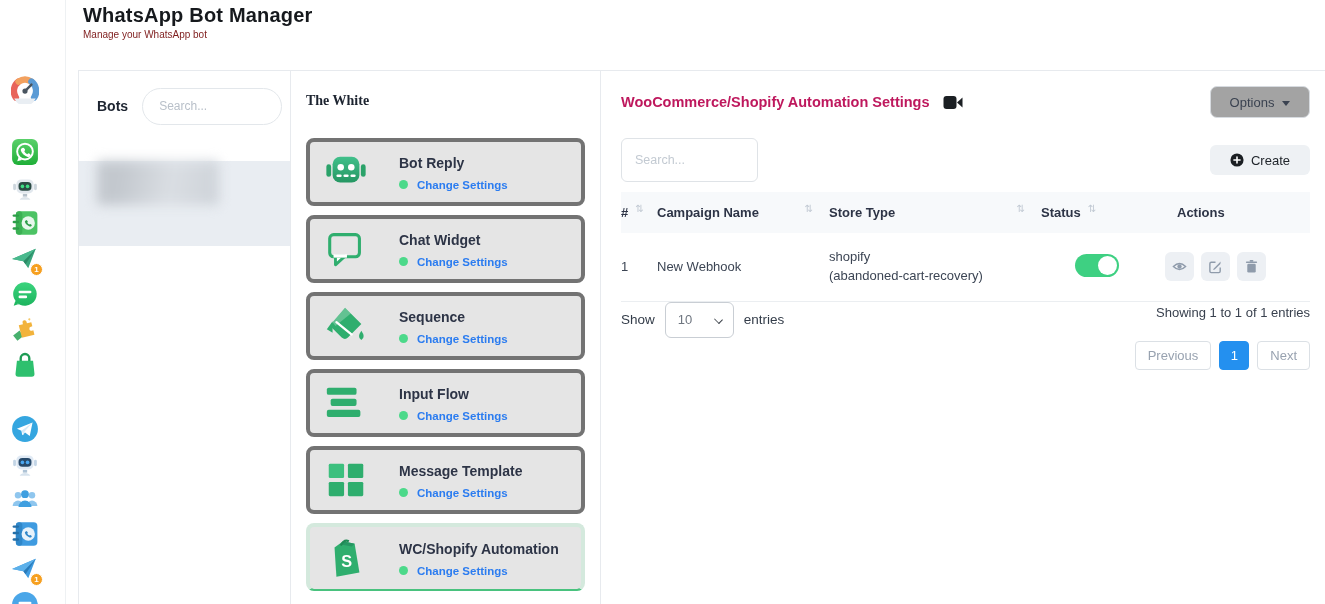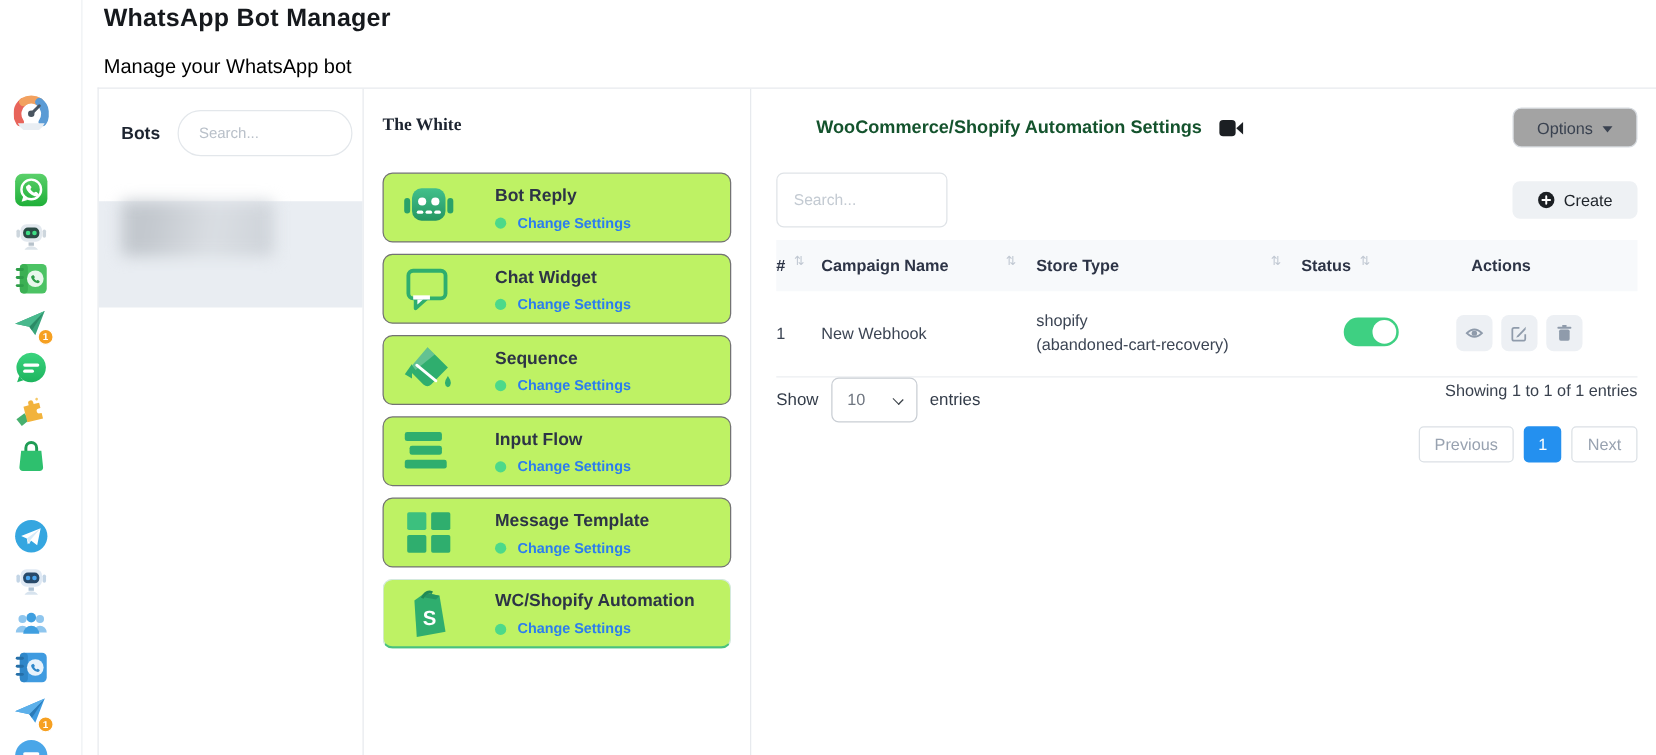--- a/index.html
+++ b/index.html
@@ -13,54 +13,54 @@
           background:#fff; border-right:1px solid #eef1f3; z-index:5; }
   .rail-icon { position:absolute; left:11px; width:28px; height:28px; cursor:pointer; }
   .rail-icon svg { width:100%; height:100%; display:block; }
   .badge { position:absolute; right:-4px; bottom:-3px; width:13px; height:13px;
            background:#f6a021; border-radius:50%; color:#fff; font-size:8px;
            font-weight:bold; display:flex; align-items:center; justify-content:center;
            border:1px solid #fff; }
   
   .page-header { position:absolute; left:83px; top:4px; }
   .page-title { font-size:20px; font-weight:bold; color:#16191d; letter-spacing:.2px; }
-  .page-subtitle { font-size:16px; color:#000000; margin-top:18px; }
+  .page-subtitle { font-size:10px; color:#7f1d1d; margin-top:2px; }
   
   .container { position:absolute; left:78px; top:70px; right:0; bottom:0;
                border-top:1px solid #e7eaee; border-left:1px solid #e7eaee;
                display:flex; background:#fff; }
   
   .bots-panel { width:212px; border-right:1px solid #e7eaee; }
   .bots-head { height:70px; display:flex; align-items:center; padding-left:18px; }
   .bots-label { font-size:14px; font-weight:bold; color:#1d2430; margin-right:14px; }
   .bots-search { width:140px; height:37px; border:1px solid #e3e7eb; border-radius:19px;
                  padding:0 16px; font-size:12px; color:#444; outline:none;
                  font-family:"Liberation Sans",sans-serif; }
   .bots-search::placeholder { color:#b9c0c9; }
   .bot-item { height:85px; background:#e9edf2; cursor:pointer; }
   .bot-item-blur { width:122px; height:44px; margin:20px 0 0 18px; border-radius:4px;
                    background:linear-gradient(100deg,#c3c8ce 20%,#dadee3 60%,#cdd2d8);
                    filter:blur(6px); }
   
   .features-panel { width:310px; border-right:1px solid #e7eaee; padding:22px 15px 0 15px; overflow:hidden; }
   .features-title { font-size:14px; font-weight:bold; color:#1d2430; margin-bottom:29px;font-family:Liberation Serif, serif; }
-  .card { height:56px; border:1px solid #737373; border-radius:8px; margin-bottom:9px;
-          display:flex; align-items:center; padding-left:13px; background:#bef264; cursor:pointer; }
+  .card { height:68px; border:4px solid #737373; border-radius:8px; margin-bottom:9px;
+          display:flex; align-items:center; padding-left:13px; background:#e5e5e5; cursor:pointer; }
   .card.active { border-color:#d4e9dd; border-bottom:2px solid #49c27e; }
   .card-icon { width:46px; height:46px; flex:0 0 46px; }
   .card-icon svg { width:100%; height:100%; display:block; }
   .card-body { margin-left:30px; }
   .card-title { font-size:14px; font-weight:bold; color:#2d3446; }
   .card-link-row { display:flex; align-items:center; margin-top:7px; }
   .dot { width:9px; height:9px; border-radius:50%; background:#4cd98a; margin-right:9px; }
   .card-link { font-size:11.5px; font-weight:bold; color:#2b7cf0; cursor:pointer; }
   
   .main-panel { flex:1; position:relative; padding:15px 15px 0 20px; }
   .main-title-row { display:flex; align-items:center; height:32px; }
-  .main-title { font-size:14.5px; font-weight:bold; color:#14532d;margin-left:32px; }
+  .main-title { font-size:14.5px; font-weight:bold; color:#be185d; }
   .video-icon { margin-left:13px; width:20px; height:15px; }
   .options-btn { position:absolute; top:15px; right:15px; width:100px; height:32px;
                  background:#a3a3a3; border:1px solid #d7dbe0; border-radius:7px;
                  font-size:13px; color:#3a4250; display:flex; align-items:center;
                  justify-content:center; cursor:pointer; }
   .caret-down { width:0; height:0; border-left:4px solid transparent; border-right:4px solid transparent;
                 border-top:5px solid #3a4250; margin-left:8px; margin-top:2px; }
   .toolbar-row { position:relative; margin-top:20px; height:45px; }
   .main-search { width:137px; height:44px; border:1px solid #dfe3e7; border-radius:6px;
                  padding:0 13px; font-size:12.5px; outline:none; color:#444;

